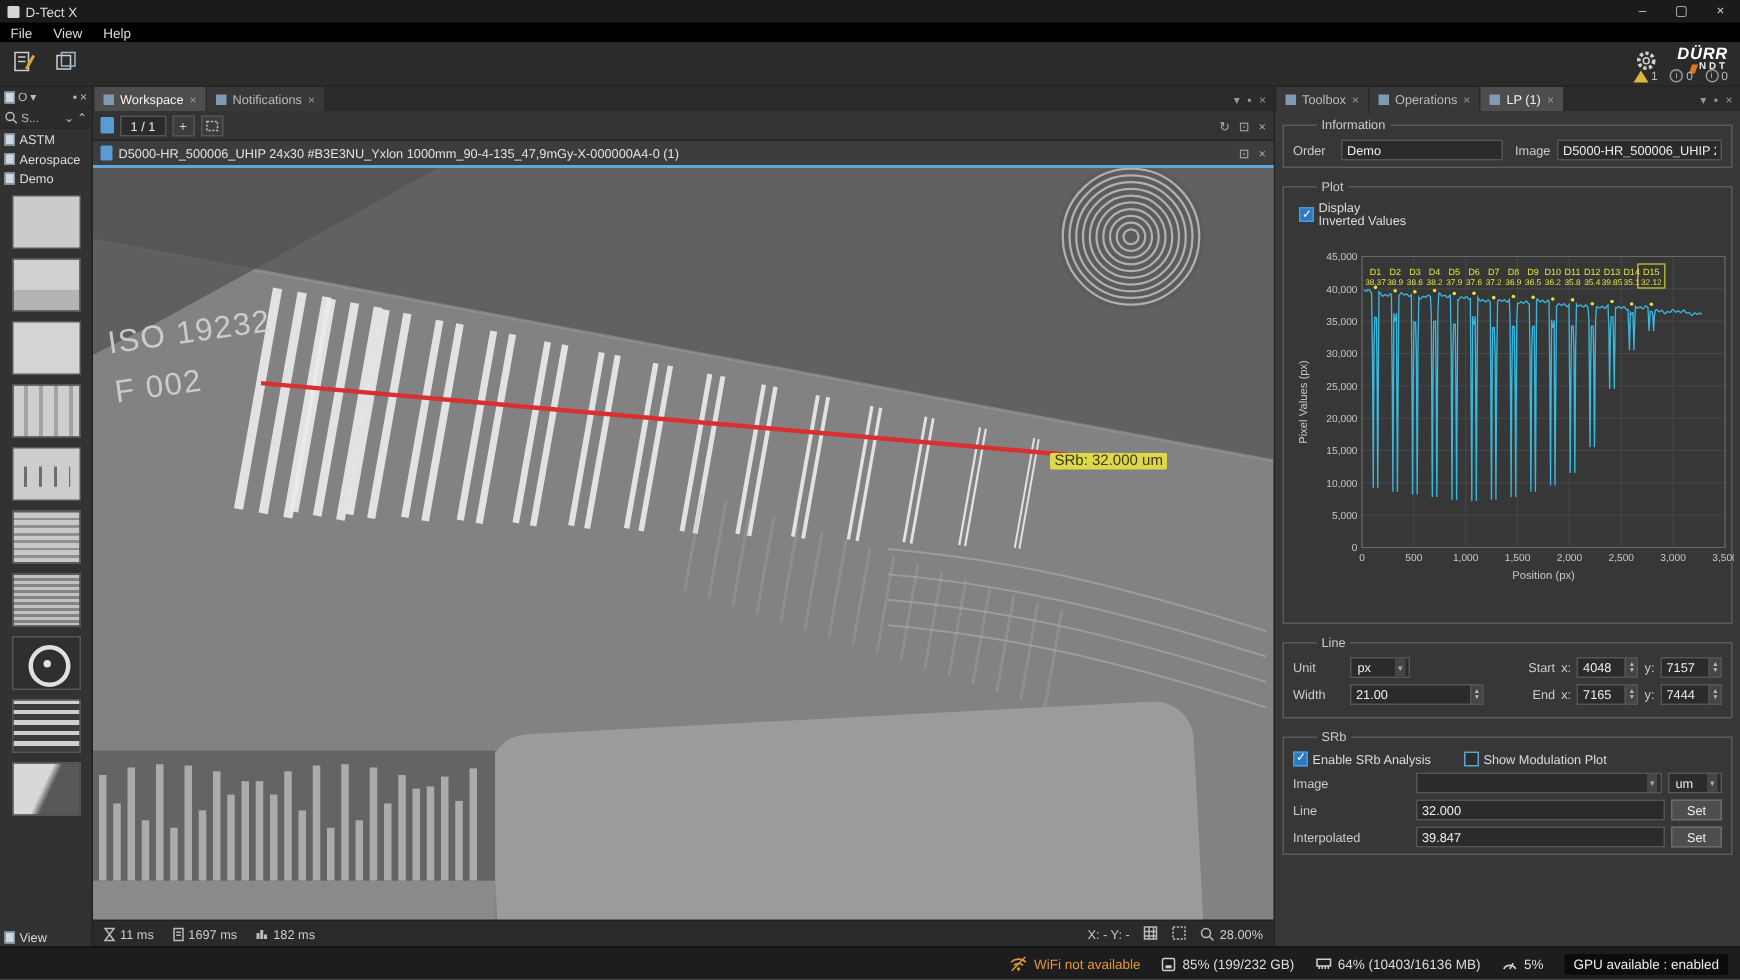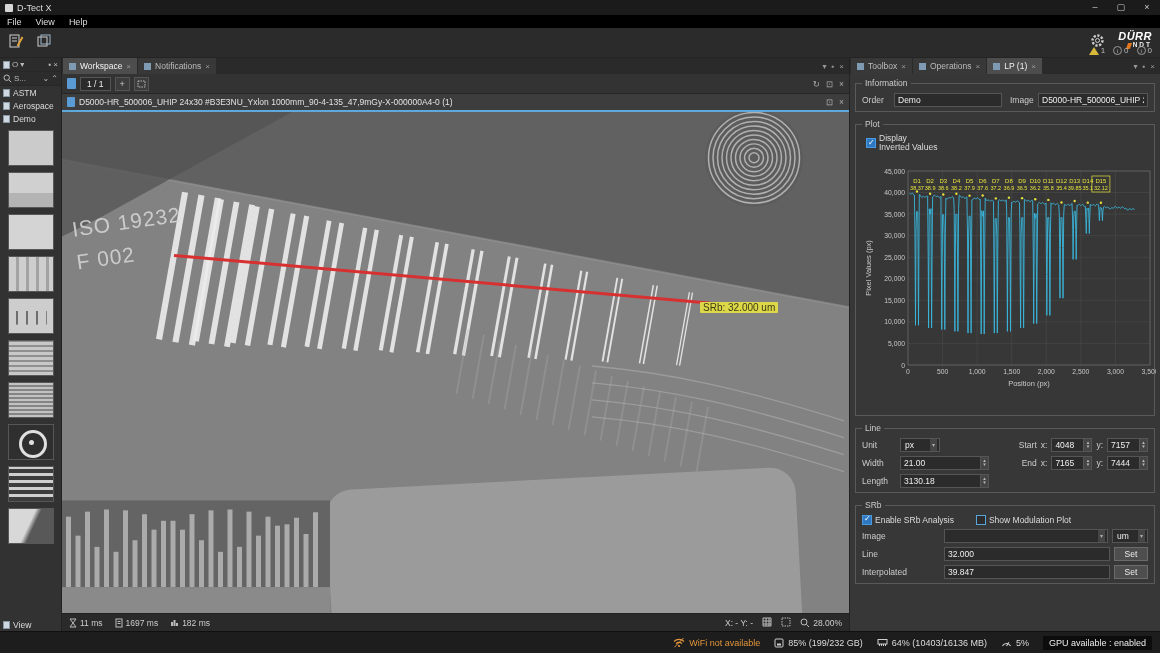--- a/index.html
+++ b/index.html
@@ -70,21 +70,21 @@
 .iso-text{position:absolute;left:12px;top:94px;color:#d6d6d6;font-size:21px;letter-spacing:1px;transform:rotate(-8deg);line-height:1.55;opacity:.88}
 .srb-tag{position:absolute;left:638px;top:190px;background:#ddd84a;color:#3a3a12;font-weight:normal;font-size:10px;padding:0 3px;border-radius:1px;white-space:nowrap}
 .c-status{height:18px;background:#2a2a2a;display:flex;align-items:center;gap:12px;padding:0 7px;font-size:8.5px;color:#ccc;border-top:1px solid #222}
 .c-status .right{margin-left:auto;display:flex;gap:9px;align-items:center}
 .mini{display:flex;gap:3px;align-items:center}
 
 
 .right-panel{width:310px;display:flex;flex-direction:column;background:#373737;flex:none}
 .r-content{flex:1;padding:6px 5px 2px;display:flex;flex-direction:column;gap:9px;overflow:hidden}
 .group{border:1px solid #5a5a5a;position:relative;padding:9px 6px 4px;margin-top:3px}
-.group-title{position:absolute;top:-6px;left:6px;background:#373737;padding:0 3px;font-size:8.5px;color:#ccc}
+.group-title{position:absolute;top:-6px;left:22px;background:#373737;padding:0 3px;font-size:8.5px;color:#ccc}
 .row{display:flex;align-items:center;gap:4px;margin-bottom:4px}
 .lbl{font-size:8.5px;color:#ccc;flex:none}
 input.inp{background:#2b2b2b;border:1px solid #555;color:#eee;font-size:8.5px;height:14px;padding:0 3px;font-family:"Liberation Sans",sans-serif;min-width:0}
 .spinwrap{display:flex;align-items:stretch}
 .spinwrap input{border-right:none}
 .spin{width:9px;background:#454545;border:1px solid #555;display:flex;flex-direction:column;align-items:center;justify-content:center;font-size:4.5px;color:#bbb;line-height:4px}
 .select{background:#2b2b2b;border:1px solid #555;color:#eee;font-size:8.5px;height:14px;display:flex;align-items:center;padding:0 2px 0 4px;gap:3px}
 .select .car{margin-left:auto;font-size:6px;color:#aaa;background:#454545;align-self:stretch;display:flex;align-items:center;padding:0 2px}
 .btn{width:34px;height:14px;background:#4e4e4e;border:1px solid #6b6b6b;color:#eee;font-size:8.5px;display:flex;align-items:center;justify-content:center;flex:none}
 .cb{width:10px;height:10px;border:1px solid #58a6d8;display:inline-block;background:#2d2d2d;position:relative;flex:none}
@@ -628,30 +628,20 @@
             </span>
           <span class="lbl">y:</span>
           <span class="spinwrap">
               <input class="inp" style="width: 32px;" readonly="" value="7444">
               <span class="spin">
                 <span>▲</span>
                 <span>▼</span>
               </span>
             </span>
         </div>
-        <div class="row" style="margin-bottom:0">
-          <span class="lbl" style="width:34px">Length</span>
-          <span class="spinwrap">
-              <input class="inp" style="width: 80px;" readonly="" value="3130.18">
-              <span class="spin">
-                <span>▲</span>
-                <span>▼</span>
-              </span>
-            </span>
-        </div>
       </div>
 
       <div class="group">
         <span class="group-title">SRb</span>
         <div class="row">
           <span class="mini">
               <span class="cb checked"></span>
               <span class="cbl">Enable SRb Analysis</span>
             </span>
           <span style="width:14px"></span>

